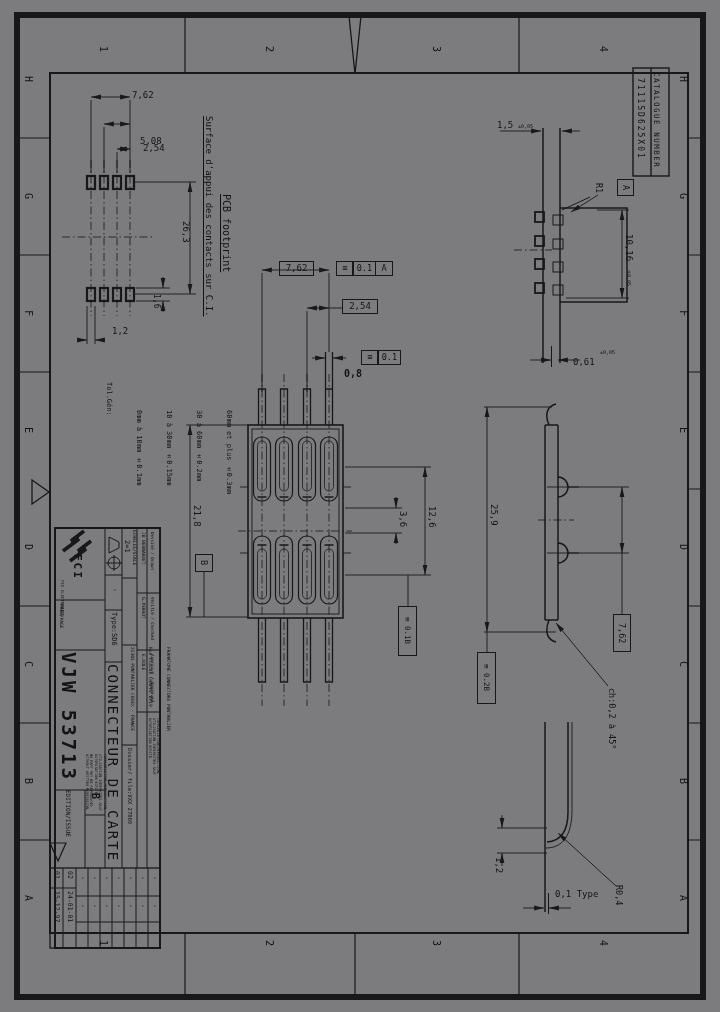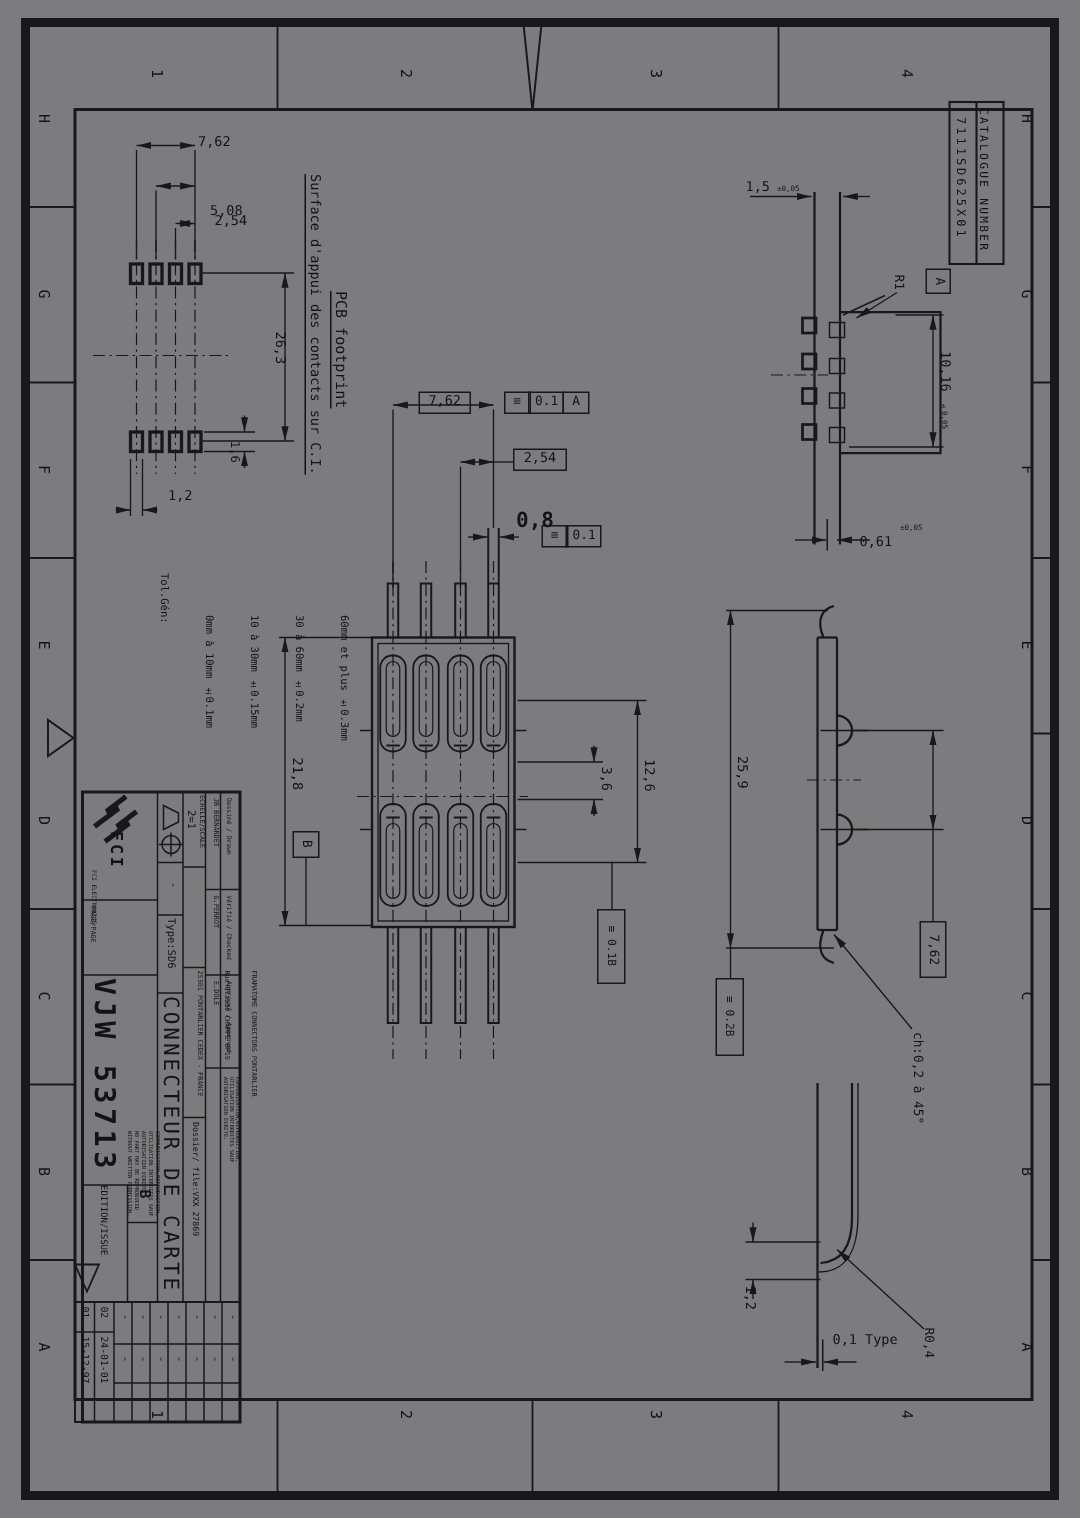--- a/index.html
+++ b/index.html
@@ -310,21 +310,21 @@
 <div class="vt ul" style="left:204px;top:116px;font-size:9px;">Surface d'appui des contacts sur C.I.</div>
 <div class="vt ul" style="left:221px;top:194px;font-size:10px;">PCB footprint</div>
 
 <div class="htbox" style="left:279px;top:261px;width:33px;height:13px;font-size:9px;">7,62</div>
 <div class="fcf" style="left:337px;top:261px;font-size:8.5px;">
   <div style="width:12px;">≡</div>
   <div style="width:18px;">0.1</div>
   <div style="width:12px;">A</div>
 </div>
 <div class="htbox" style="left:342px;top:299px;width:34px;height:13px;font-size:9px;">2,54</div>
-<div class="ht" style="left:344px;top:340px;font-size:14px;font-weight:bold;">0,8</div>
+<div class="ht" style="left:344px;top:369px;font-size:10px;font-weight:bold;">0,8</div>
 <div class="fcf" style="left:362px;top:350px;font-size:8.5px;">
   <div style="width:12px;">≡</div>
   <div style="width:18px;">0.1</div>
 </div>
 <div class="vt" style="left:192px;top:505px;font-size:9px;">21,8</div>
 <div class="vtbox" style="left:195px;top:554px;width:16px;height:16px;font-size:8.5px;">B</div>
 <div class="vt" style="left:398px;top:511px;font-size:9px;">3,6</div>
 <div class="vt" style="left:427px;top:506px;font-size:9px;">12,6</div>
 <div class="vtbox" style="left:398px;top:606px;width:17px;height:48px;font-size:7.5px;">≡ 0.1B</div>
 

